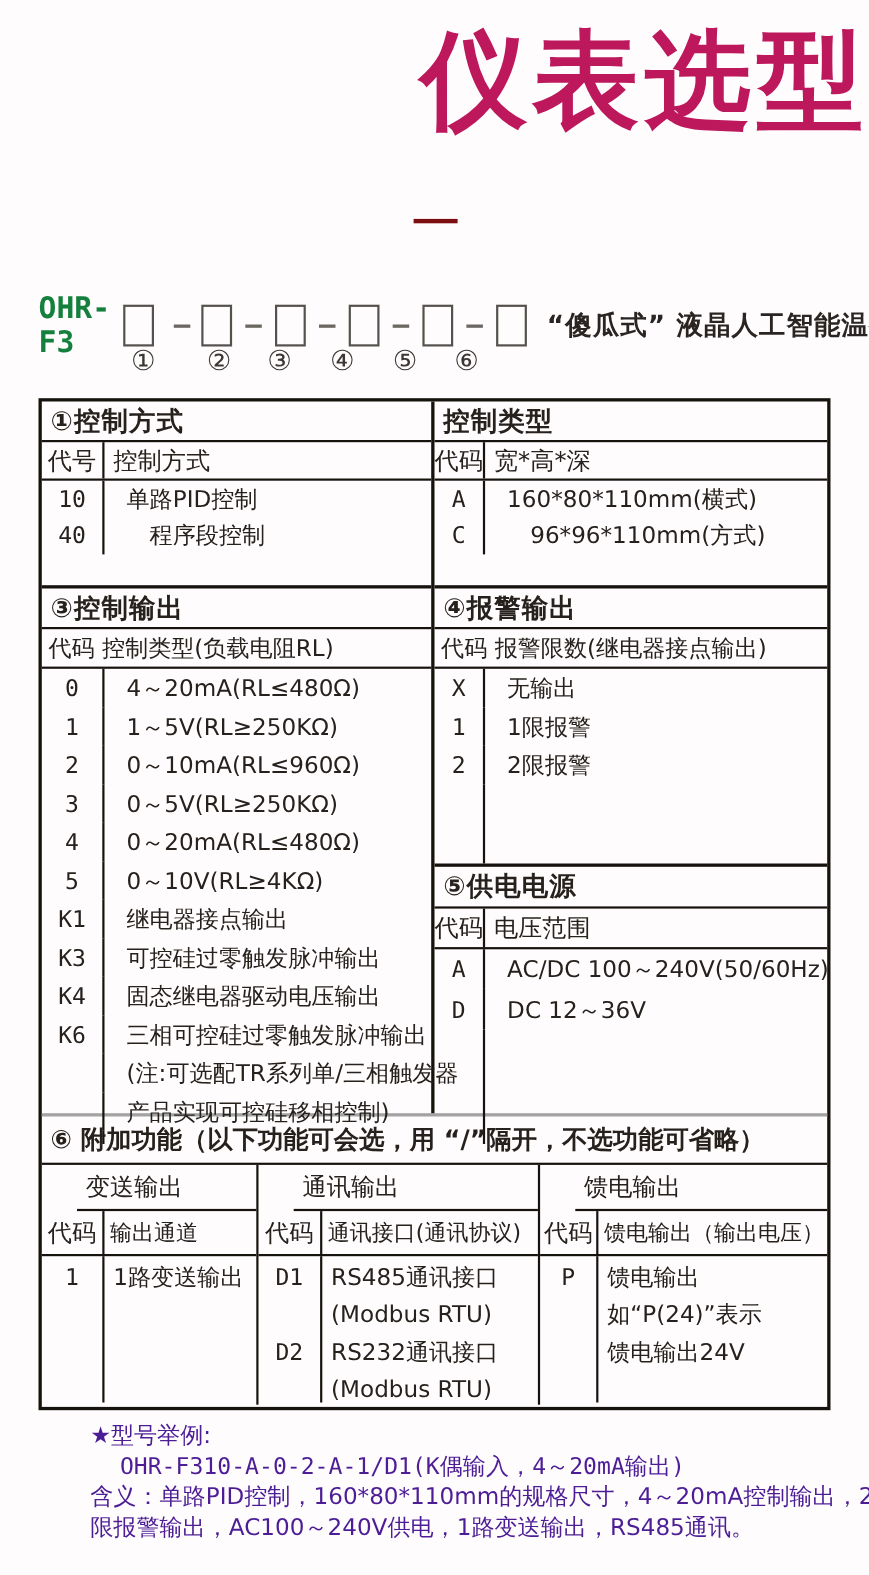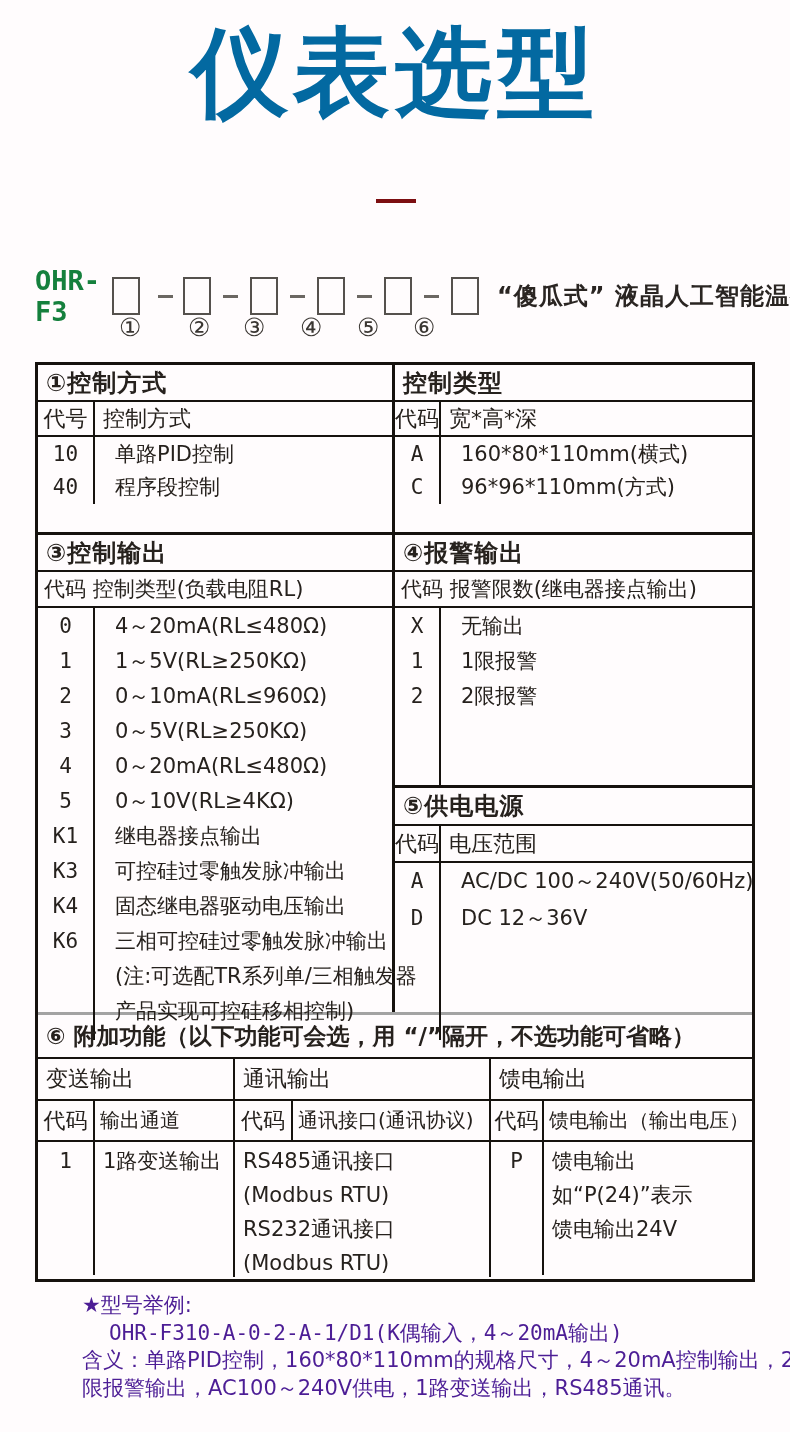--- a/index.html
+++ b/index.html
@@ -5,22 +5,22 @@
   * { box-sizing: border-box; margin: 0; padding: 0; }
   html,body { background:#fffcfd; }
   .page {
     position: relative; width: 790px; height: 1432px;
     background: #fffcfd; overflow: hidden;
     font-family: "DejaVu Sans", "Liberation Sans", sans-serif;
     color: #26211d;
   }
   .title {
     position: absolute; top: 20px; left: 0; width: 100%;
-    text-align: center; font-size: 97px; font-weight: 900;
-    letter-spacing: 5px; color: #0369a1; line-height: 1.1;
+    text-align: right; font-size: 97px; font-weight: 900;
+    letter-spacing: 5px; color: #be185d; line-height: 1.1;
   }
   .accent-dash {
     position: absolute; top: 199px; left: 376px;
     width: 40px; height: 4px; background: #7c0e11;
   }
   .model-row {
     position: absolute; top: 274px; left: 35px;
     display: flex; align-items: center; height: 44px;
   }
   .model-prefix {
@@ -51,40 +51,40 @@
   .subhdr { display: flex; height: 35px; border-bottom: 2px solid #16120e; font-size: 22px; }
   .subhdr .c1 { border-right: 2px solid #16120e; display: flex; align-items: center; justify-content: center; flex: none; }
   .subhdr .c2 { flex: 1; display: flex; align-items: center; padding-left: 8px; }
   .w57 { width: 57px; } .w46 { width: 46px; }
 
   .colhdr {
     height: 36px; border-bottom: 2px solid #16120e; font-size: 21px;
     display: flex; align-items: center; padding-left: 6px; white-space: nowrap;
   }
   .drow { display: flex; font-size: 21px; }
-  .h33 { height: 33px; } .h34 { height: 34px; } .h35 { height: 35px; }
+  .h33 { height: 33px; } .h34 { height: 34px; gap: 21px; } .h35 { height: 35px; }
   .h36 { height: 36px; } .h37 { height: 37px; } .h72 { height: 72px; } .h104 { height: 104px; }
   .drow .c1 { border-right: 2px solid #16120e; display: flex; align-items: center; justify-content: center; flex: none; }
   .drow .c2 { flex: 1; display: flex; align-items: center; padding-left: 20px; white-space: nowrap; }
   .mono { font-family: "DejaVu Sans Mono", "Liberation Mono", monospace; }
 
   .sec5 { border-top: 3px solid #16120e; height: 255px; }
   .sec5 .sec-header { height: 38px; }
 
   .sec6 { border-top: 3px solid #a3a3a3; height: 227px; }
   .sec6-header {
     height: 44px; border-bottom: 2px solid #16120e; font-size: 23px; font-weight: 800;
     display: flex; align-items: center; padding-left: 8px; white-space: nowrap;
   }
   .sec6-groups { display: flex; height: 218px; }
   .grp { height: 100%; }
   .g1 { width: 197px; border-right: 2px solid #16120e; }
   .g2 { width: 256px; border-right: 2px solid #16120e; }
   .g3 { flex: 1; }
-  .g-title { height: 42px; border-bottom: 2px solid #16120e; font-size: 22px; display: flex; align-items: center; padding-left: 8px; }
+  .g-title { height: 42px; border-bottom: 2px solid #16120e; font-size: 22px; display: flex; align-items: center; padding-left: 8px; margin-left: 32px; }
   .g-hdr { display: flex; height: 41px; border-bottom: 2px solid #16120e; }
   .g-hdr .c1 { border-right: 2px solid #16120e; display: flex; align-items: center; justify-content: center; font-size: 22px; flex: none; }
   .g-hdr .c2 { flex: 1; display: flex; align-items: center; padding-left: 5px; font-size: 20px; white-space: nowrap; }
   .g-data { display: flex; height: 133px; font-size: 21px; }
   .g-data .c1 { border-right: 2px solid #16120e; flex: none; padding-top: 2px; }
   .g-data .c2 { flex: 1; padding: 2px 0 0 8px; }
   .line { height: 34px; display: flex; align-items: center; white-space: nowrap; }
   .g-data .c1 .line { justify-content: center; }
   .w58 { width: 58px; } .w53 { width: 53px; }
 
@@ -282,20 +282,26 @@
           </div>
         </div>
 
         <div class="grp g2">
           <div class="g-title">通讯输出</div>
           <div class="g-hdr">
             <div class="c1 w58">代码</div>
             <div class="c2">通讯接口(通讯协议)</div>
           </div>
           <div class="g-data">
+            <div class="c1 w58">
+              <div class="line mono">D1</div>
+              <div class="line mono"></div>
+              <div class="line mono">D2</div>
+              <div class="line mono"></div>
+            </div>
             <div class="c2">
               <div class="line">RS485通讯接口</div>
               <div class="line">(Modbus RTU)</div>
               <div class="line">RS232通讯接口</div>
               <div class="line">(Modbus RTU)</div>
             </div>
           </div>
         </div>
 
         <div class="grp g3">

